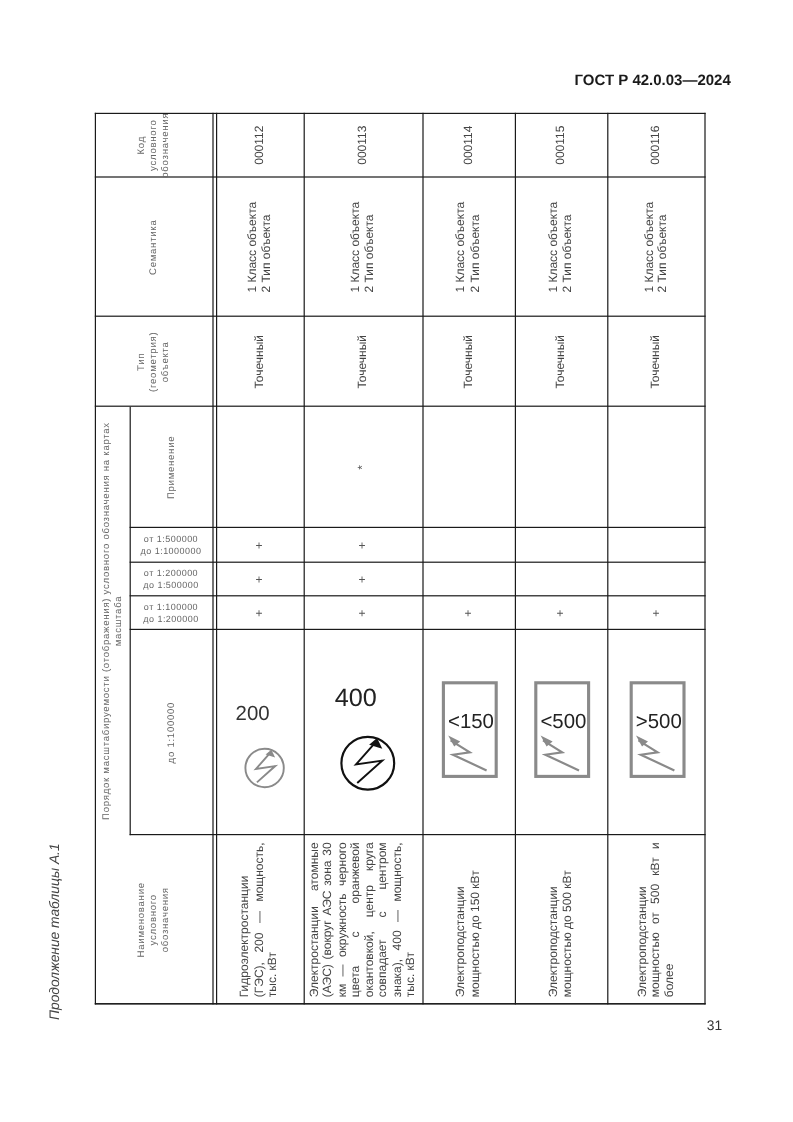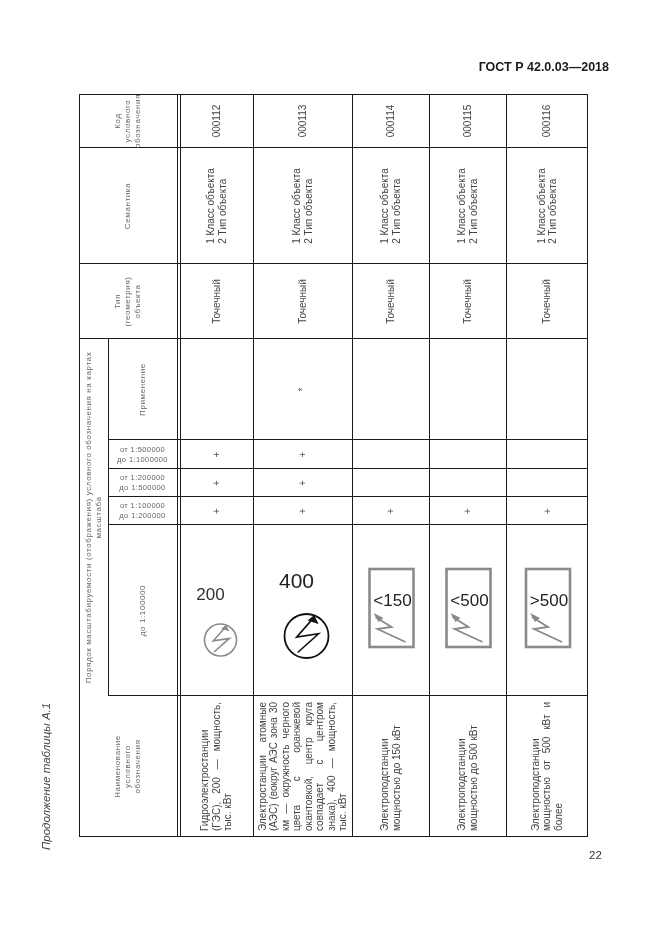--- a/index.html
+++ b/index.html
@@ -33,21 +33,21 @@
     }
     .hdr { font-size: 8px; color: #666; letter-spacing: 0.6px; line-height: 10px; }
     .body-txt { font-size: 10px; color: #444; line-height: 11.5px; }
     .name-txt { text-align: justify; justify-content: flex-start; align-items: center; padding: 0 6px; }
     .scale-hdr { font-size: 7.5px; color: #666; line-height: 9.5px; transform: rotate(180deg); letter-spacing: 0.4px; }
     .plus { font-size: 10px; color: #555; }
   </style>
 </head>
 <body>
 
-<div class="doc-header">ГОСТ Р 42.0.03—2018</div>
+<div class="doc-header">ГОСТ Р 42.0.03—2024</div>
 
 <div class="caption-wrap">
   <span class="caption">Продолжение таблицы А.1</span>
 </div>
 
 <div class="table-rot" id="tbl">
 
   <div class="line h" style="left:0;top:0;width:743px;"></div>
   <div class="line h" style="left:0;top:508px;width:743px;"></div>
   <div class="line v" style="left:0;top:0;height:509px;"></div>
@@ -199,13 +199,13 @@
       <div class="cell body-txt" style="left:573px;top:427px;width:116px;height:82px;flex-direction:column;align-items:center;">
         <div style="text-align:left;">
           <div>1 Класс объекта</div>
           <div>2 Тип объекта</div>
         </div>
       </div>
       <div class="cell body-txt" style="left:689px;top:427px;width:54px;height:82px;">000116</div>
     </div>
 </div>
 
-<div class="page-number">22</div>
+<div class="page-number">31</div>
 
 </body></html>

